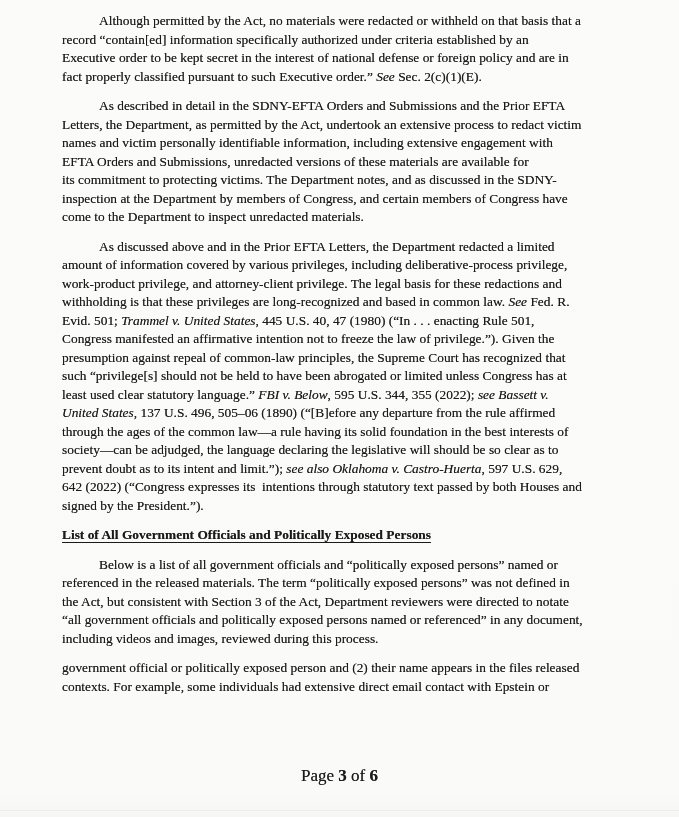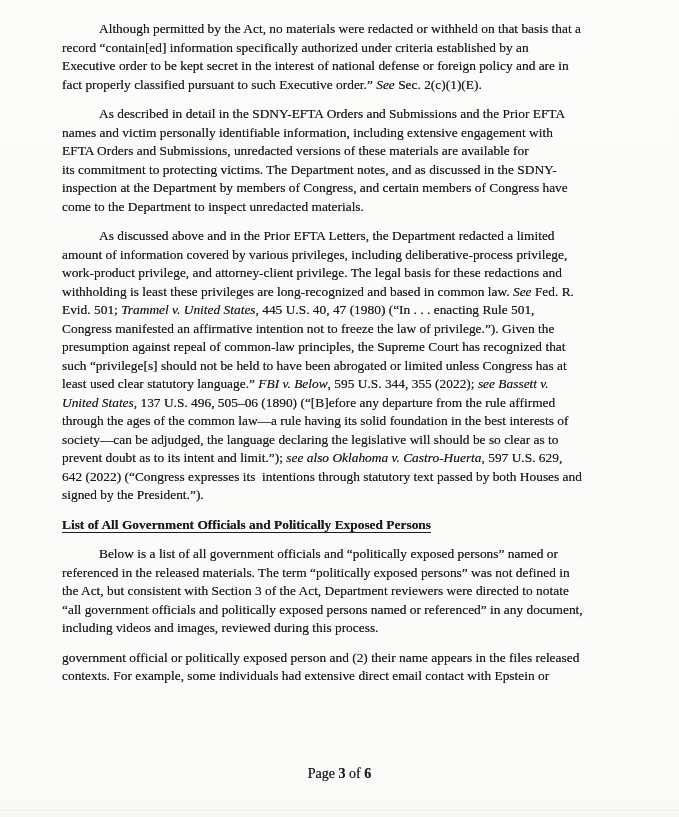--- a/index.html
+++ b/index.html
@@ -23,21 +23,21 @@
   .doc-body {
     position: absolute;
     left: 62px;
     top: 12px;
     width: 562px;
     font-size: 13.4px;
     line-height: 18.5px;
     text-shadow: 0 0 0.35px rgba(10,10,10,0.6);
   }
   .para {
-    margin: 8px 0 11px 0;
+    margin: 0 0 11px 0;
   }
   .line {
     white-space: pre;
   }
   .line.indent {
     padding-left: 37px;
   }
   .it { font-style: italic; }
   .b  { font-weight: bold; }
   .heading {
@@ -48,21 +48,21 @@
   .heading-text {
     text-decoration: underline;
     text-underline-offset: 2.5px;
   }
   .page-footer {
     position: absolute;
     top: 766px;
     left: 0;
     width: 679px;
     text-align: center;
-    font-size: 14px;
+    font-size: 17px;
     text-shadow: 0 0 0.35px rgba(10,10,10,0.6);
   }
   .bottom-edge {
     position: absolute;
     left: 0;
     bottom: 6px;
     width: 679px;
     border-top: 1px solid #ededec;
   }
 </style>
@@ -72,31 +72,32 @@
 <div class="page">
   <div class="doc-body">
       <div class="para">
         <div class="line indent"><span>Although permitted by the Act, no materials were redacted or withheld on that basis that a</span></div>
         <div class="line"><span>record “contain[ed] information specifically authorized under criteria established by an</span></div>
         <div class="line"><span>Executive order to be kept secret in the interest of national defense or foreign policy and are in</span></div>
         <div class="line"><span>fact properly classified pursuant to such Executive order.” </span><span class="it">See</span><span> Sec. 2(c)(1)(E).</span></div>
       </div>
       <div class="para">
         <div class="line indent"><span>As described in detail in the SDNY-EFTA Orders and Submissions and the Prior EFTA</span></div>
+        <div class="line"><span>Letters, the Department, as permitted by the Act, undertook an extensive process to redact victim</span></div>
         <div class="line"><span>names and victim personally identifiable information, including extensive engagement with</span></div>
         <div class="line"><span>EFTA Orders and Submissions, unredacted versions of these materials are available for</span></div>
         <div class="line"><span>its commitment to protecting victims. The Department notes, and as discussed in the SDNY-</span></div>
         <div class="line"><span>inspection at the Department by members of Congress, and certain members of Congress have</span></div>
         <div class="line"><span>come to the Department to inspect unredacted materials.</span></div>
       </div>
       <div class="para">
         <div class="line indent"><span>As discussed above and in the Prior EFTA Letters, the Department redacted a limited</span></div>
         <div class="line"><span>amount of information covered by various privileges, including deliberative-process privilege,</span></div>
         <div class="line"><span>work-product privilege, and attorney-client privilege. The legal basis for these redactions and</span></div>
-        <div class="line"><span>withholding is least these privileges are long-recognized and based in common law. </span><span class="it">See</span><span> Fed. R.</span></div>
+        <div class="line"><span>withholding is that these privileges are long-recognized and based in common law. </span><span class="it">See</span><span> Fed. R.</span></div>
         <div class="line"><span>Evid. 501; </span><span class="it">Trammel v. United States</span><span>, 445 U.S. 40, 47 (1980) (“In . . . enacting Rule 501,</span></div>
         <div class="line"><span>Congress manifested an affirmative intention not to freeze the law of privilege.”). Given the</span></div>
         <div class="line"><span>presumption against repeal of common-law principles, the Supreme Court has recognized that</span></div>
         <div class="line"><span>such “privilege[s] should not be held to have been abrogated or limited unless Congress has at</span></div>
         <div class="line"><span>least used clear statutory language.” </span><span class="it">FBI v. Below</span><span>, 595 U.S. 344, 355 (2022); </span><span class="it">see Bassett v.</span></div>
         <div class="line"><span class="it">United States</span><span>, 137 U.S. 496, 505–06 (1890) (“[B]efore any departure from the rule affirmed</span></div>
         <div class="line"><span>through the ages of the common law—a rule having its solid foundation in the best interests of</span></div>
         <div class="line"><span>society—can be adjudged, the language declaring the legislative will should be so clear as to</span></div>
         <div class="line"><span>prevent doubt as to its intent and limit.”); </span><span class="it">see also Oklahoma v. Castro-Huerta</span><span>, 597 U.S. 629,</span></div>
         <div class="line"><span>642 (2022) (“Congress expresses its  intentions through statutory text passed by both Houses and</span></div>

